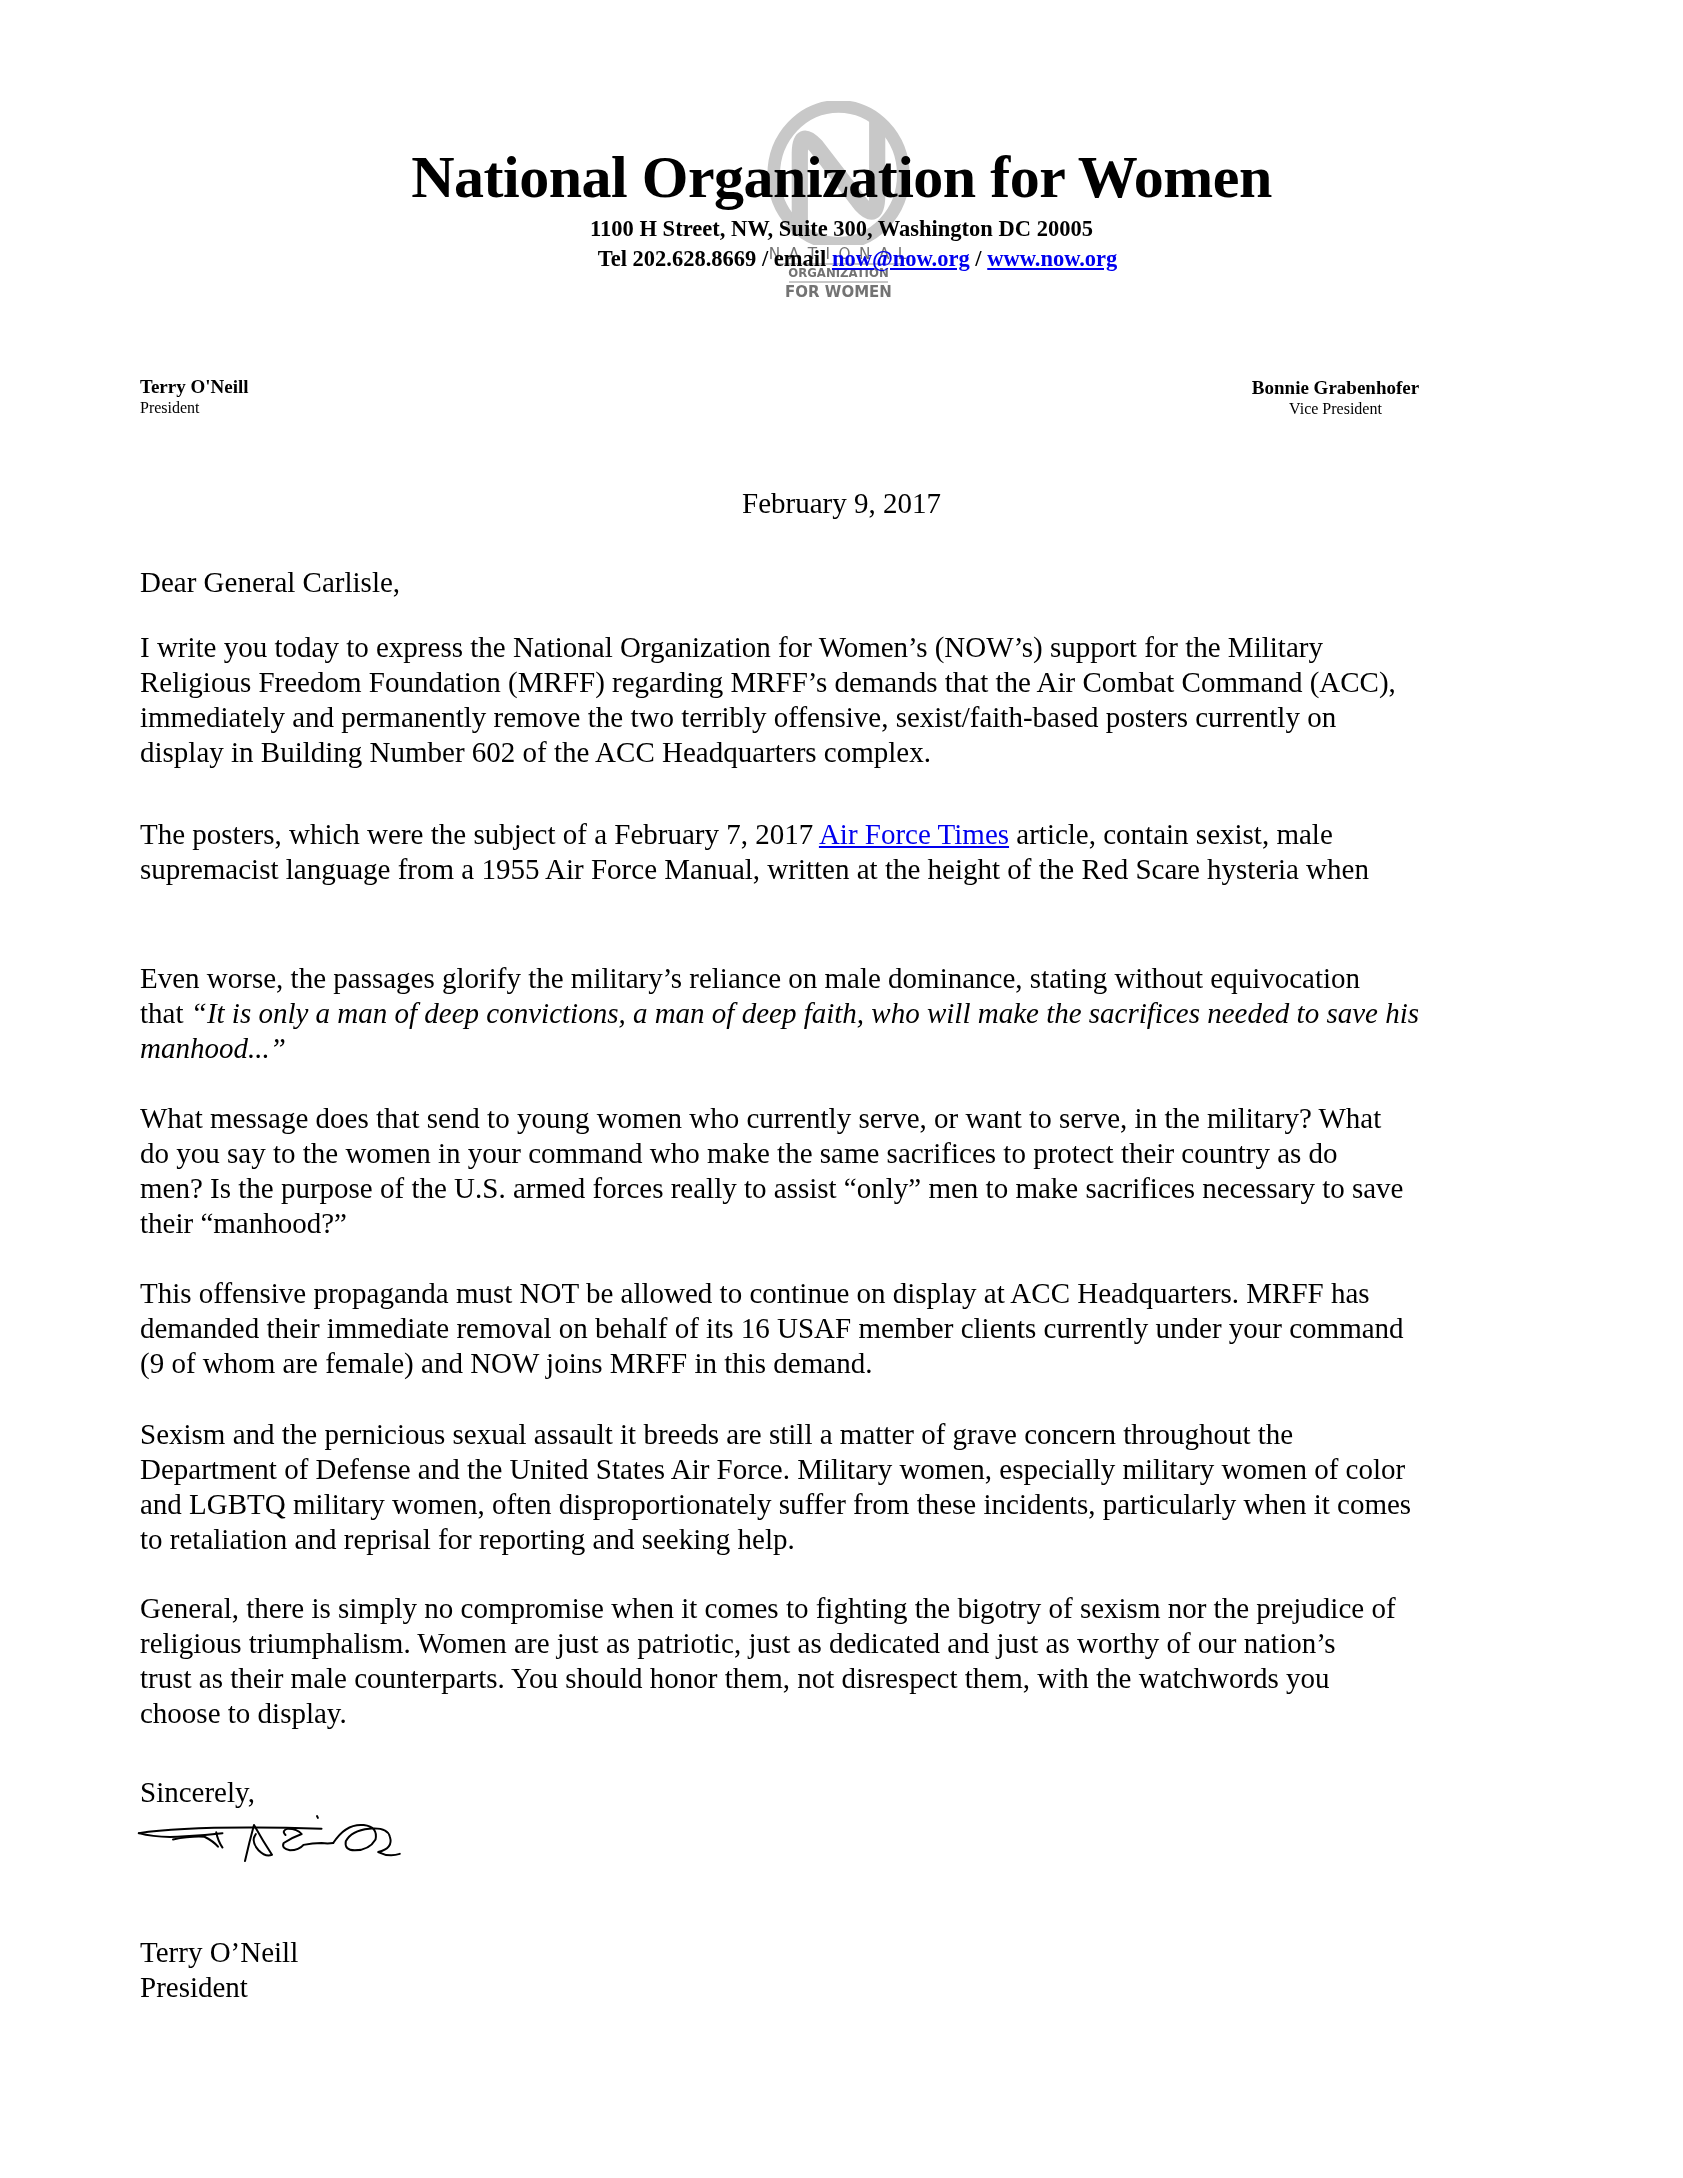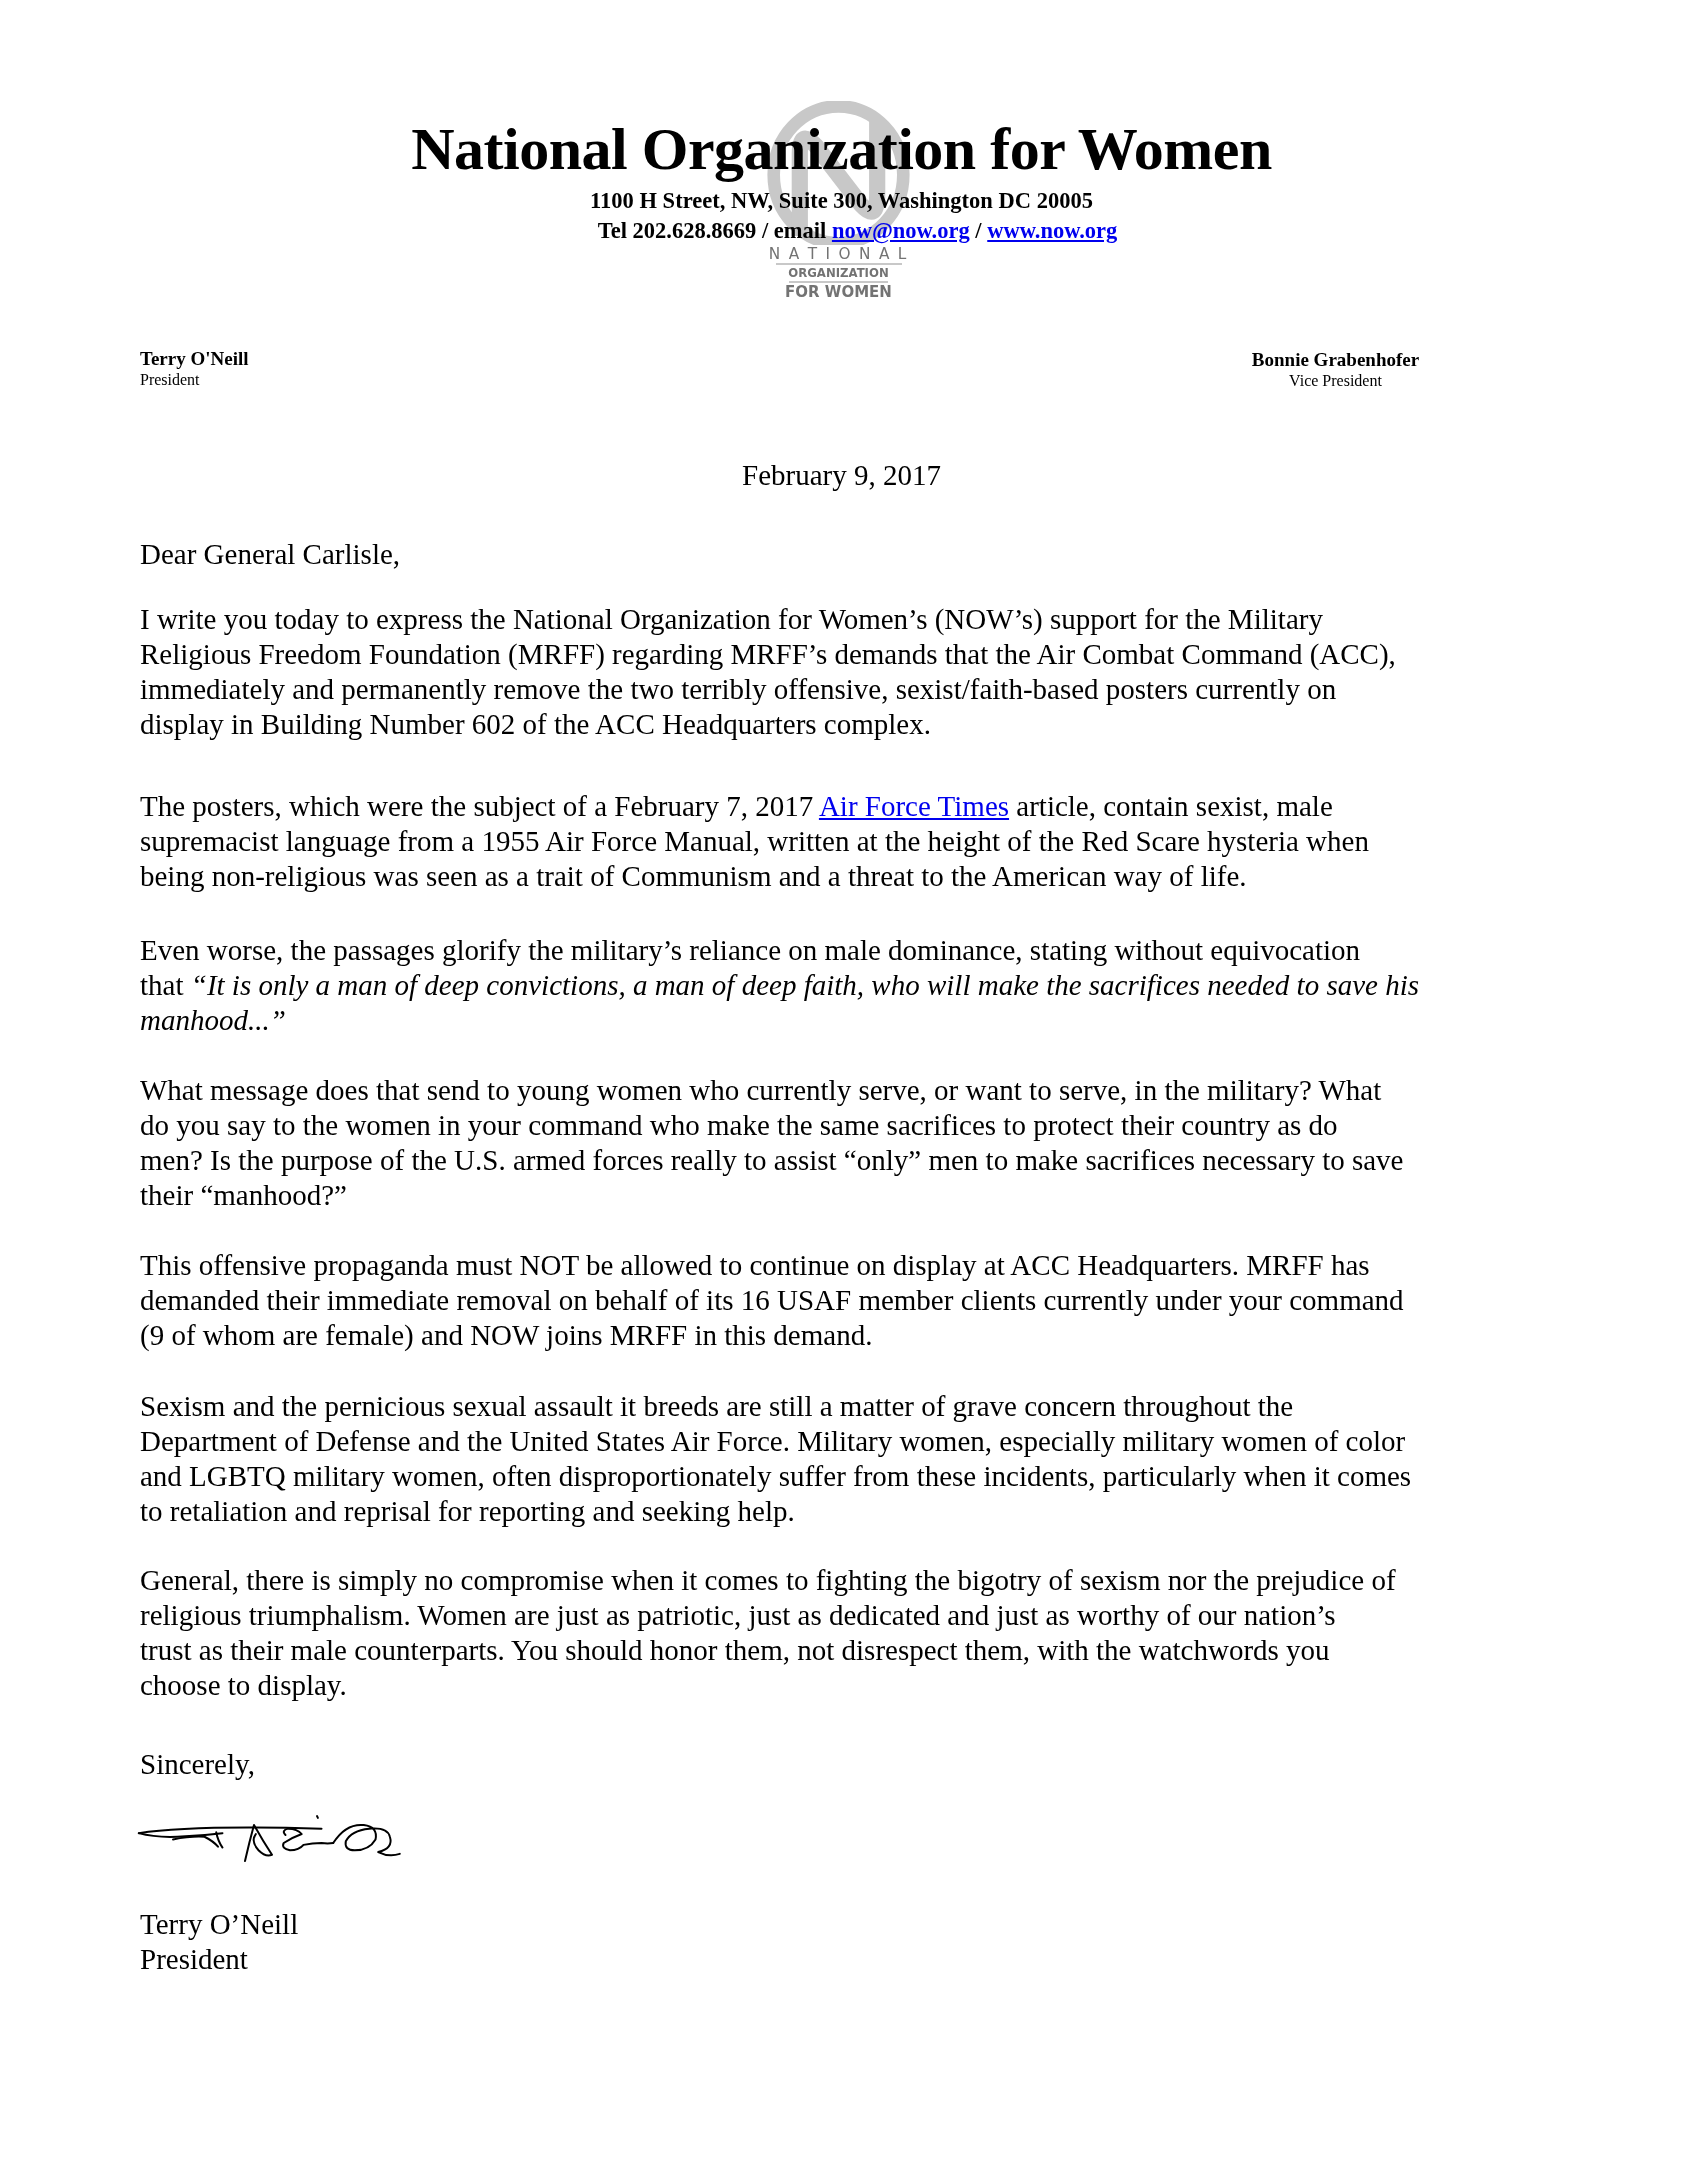--- a/index.html
+++ b/index.html
@@ -1,18 +1,18 @@
 <!DOCTYPE html>
 <html style="font-size:14.4px"><head>
 <meta charset="utf-8">
 <style>
   html, body { margin: 0; padding: 0; background: #ffffff; }
   body { width: 1683px; height: 2178px; position: relative; overflow: hidden; color: #000; }
   .abs { position: absolute; }
-  .serif { font-family: "Liberation Serif", "DejaVu Serif", serif; }
+  .serif { font-family: "Liberation Serif", "DejaVu Serif", serif; margin-top: 28px; }
   .center { text-align: center; }
 
   
   #logo { left: 744px; top: 101px; width: 189px; height: 198px; }
   .logo-text { font-family: "DejaVu Sans", "Liberation Sans", sans-serif; color: #737373; font-weight: bold; text-align: center; position: absolute; left: 0; width: 189px; }
 
   
   #org-title { left: 0; width: 1683px; top: 113px; font-size: 60px; font-weight: bold; line-height: 72px; letter-spacing: -0.5px; }
   #org-address { left: 0; width: 1683px; top: 186px; font-size: 22.5px; font-weight: bold; line-height: 29px; }
   #org-contact { left: 0; width: 1683px; top: 216px; font-size: 22.5px; font-weight: bold; line-height: 29px; padding-left: 16px; }
@@ -67,21 +67,20 @@
 <div class="abs serif txt para" style="top:602px;">
   <span class="line">I write you today to express the National Organization for Women’s (NOW’s) support for the Military</span>
   <span class="line">Religious Freedom Foundation (MRFF) regarding MRFF’s demands that the Air Combat Command (ACC),</span>
   <span class="line">immediately and permanently remove the two terribly offensive, sexist/faith-based posters currently on</span>
   <span class="line">display in Building Number 602 of the ACC Headquarters complex.</span>
 </div>
 
 <div class="abs serif txt para" style="top:789px;">
   <span class="line"><span>The posters, which were the subject of a February 7, 2017 </span><a class="link">Air Force Times</a><span> article, contain sexist, male</span></span>
   <span class="line">supremacist language from a 1955 Air Force Manual, written at the height of the Red Scare hysteria when</span>
-  <span class="line">being non-religious was seen as a trait of Communism and a threat to the American way of life.</span>
 </div>
 
 <div class="abs serif txt para" style="top:933px;">
   <span class="line">Even worse, the passages glorify the military’s reliance on male dominance, stating without equivocation</span>
   <span class="line"><span>that </span><em>“It is only a man of deep convictions, a man of deep faith, who will make the sacrifices needed to save his</em></span>
   <span class="line"><em>manhood...”</em></span>
 </div>
 
 <div class="abs serif txt para" style="top:1073px;">
   <span class="line">What message does that send to young women who currently serve, or want to serve, in the military?  What</span>

